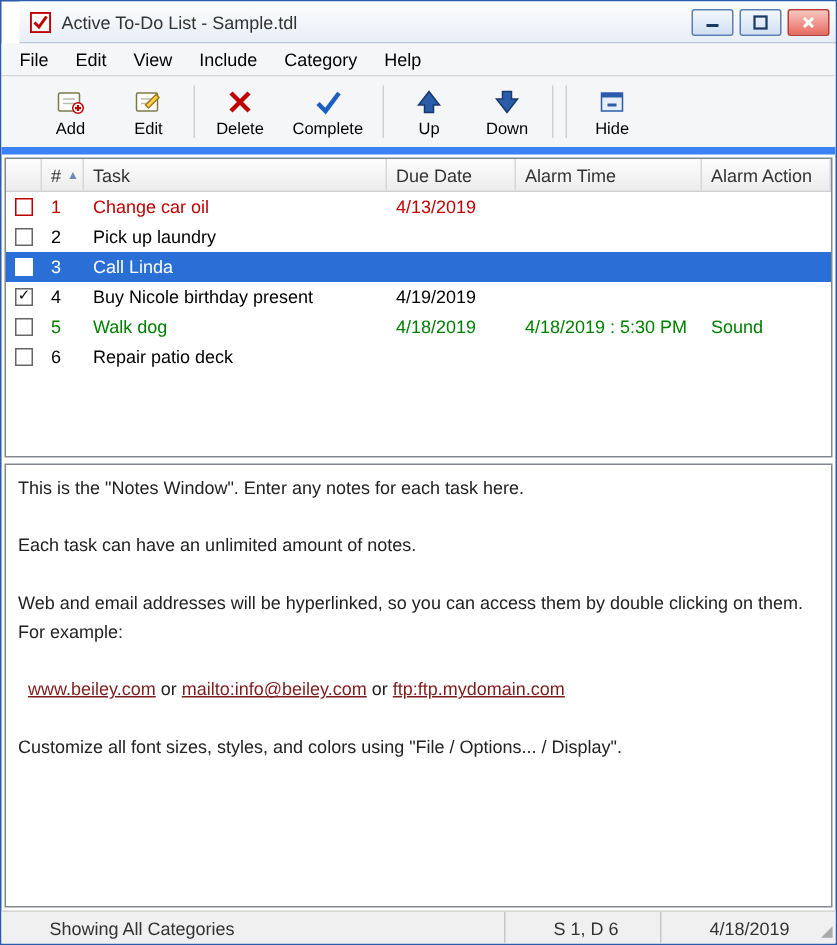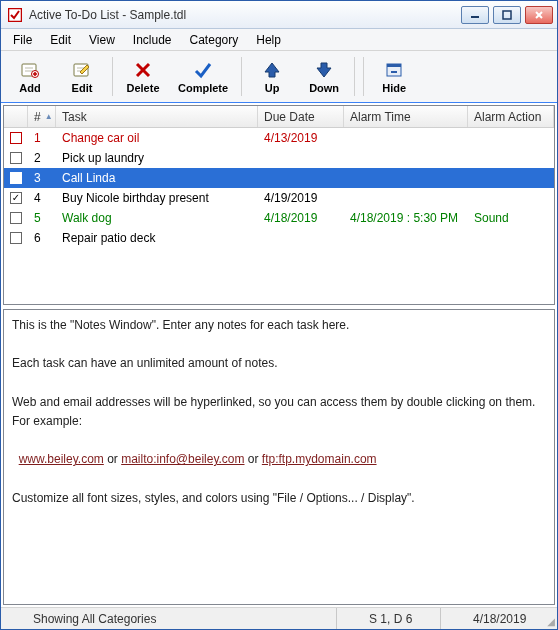--- a/index.html
+++ b/index.html
@@ -1,27 +1,27 @@
 <!DOCTYPE html>
 <html><head>
 <meta charset="utf-8">
 <style>
 * { box-sizing: border-box; margin: 0; padding: 0; }
 body { font-family: Tahoma, "Segoe UI", sans-serif; font-size: 12px; background: #fff; }
 .window { width: 558px; height: 630px; border: 1px solid #2a5caa; display: flex; flex-direction: column; background: #fff; position: relative; }
-.titlebar { height: 28px; background: linear-gradient(#fdfefe, #e8eef7); border-bottom: 1px solid #b8c8dc; display: flex; align-items: center; padding: 0 4px 0 6px; }
+.titlebar { height: 28px; background: linear-gradient(#fdfefe, #e8eef7); border-bottom: 1px solid #b8c8dc; display: flex; align-items: center; padding: 0 4px 0 6px; margin-left: 12px; }
 .titlebar .app-icon { width: 16px; height: 16px; margin-right: 6px; display:flex;align-items:center;justify-content:center; }
 .titlebar .app-icon svg { display:block; }
 .titlebar .title { flex: 1; color: #333; font-size: 12px; }
 .winbtns { display: flex; gap: 4px; }
 .winbtn { width: 28px; height: 18px; border: 1px solid #5a7fb0; border-radius: 2px; background: linear-gradient(#f3f7fc,#cfe0f2); display: flex; align-items: center; justify-content: center; font-size: 10px; color: #1a3a66; cursor: default; }
 .winbtn.close { background: linear-gradient(#f7c7c2,#e86a5f); border-color:#b93c34; color:#fff; }
 .menubar { height: 22px; background: #f5f6f8; border-bottom: 1px solid #d5d5d5; display: flex; align-items: center; padding: 0 4px; gap: 2px; }
 .menubar .mitem { padding: 2px 8px; cursor: default; }
-.toolbar { height: 52px; background: #f5f6f8; border-bottom: 1px solid #3b82f6; display: flex; align-items: stretch; padding: 2px 3px; font-weight: bold; }
+.toolbar { height: 52px; background: #f5f6f8; border-bottom: 5px solid #3b82f6; display: flex; align-items: stretch; padding: 2px 20px; }
 .tbtn { display: flex; flex-direction: column; align-items: center; justify-content: center; padding: 2px 8px; min-width: 52px; border: 1px solid transparent; cursor: default; }
 .tbtn .ic { width: 20px; height: 20px; display: flex; align-items: center; justify-content: center; font-size: 16px; }
 .tbtn .lbl { font-size: 11px; margin-top: 2px; }
 .tsep { width: 1px; background: #d0d0d0; margin: 4px 4px; }
 .content { flex: 1; display: flex; flex-direction: column; padding: 2px; gap: 4px; min-height: 0; }
 .listpane { border: 1px solid #828790; flex: 0 0 200px; display: flex; flex-direction: column; background: #fff; }
 .listhead { display: flex; background: linear-gradient(#fdfdfd,#ececec); border-bottom: 1px solid #cfcfcf; height: 22px; align-items: stretch; }
 .listhead .col { border-right: 1px solid #d8d8d8; padding: 3px 6px; font-size: 12px; color: #333; display:flex; align-items:center; gap:4px; }
 .col-c { width: 24px; }
 .col-n { width: 28px; }

